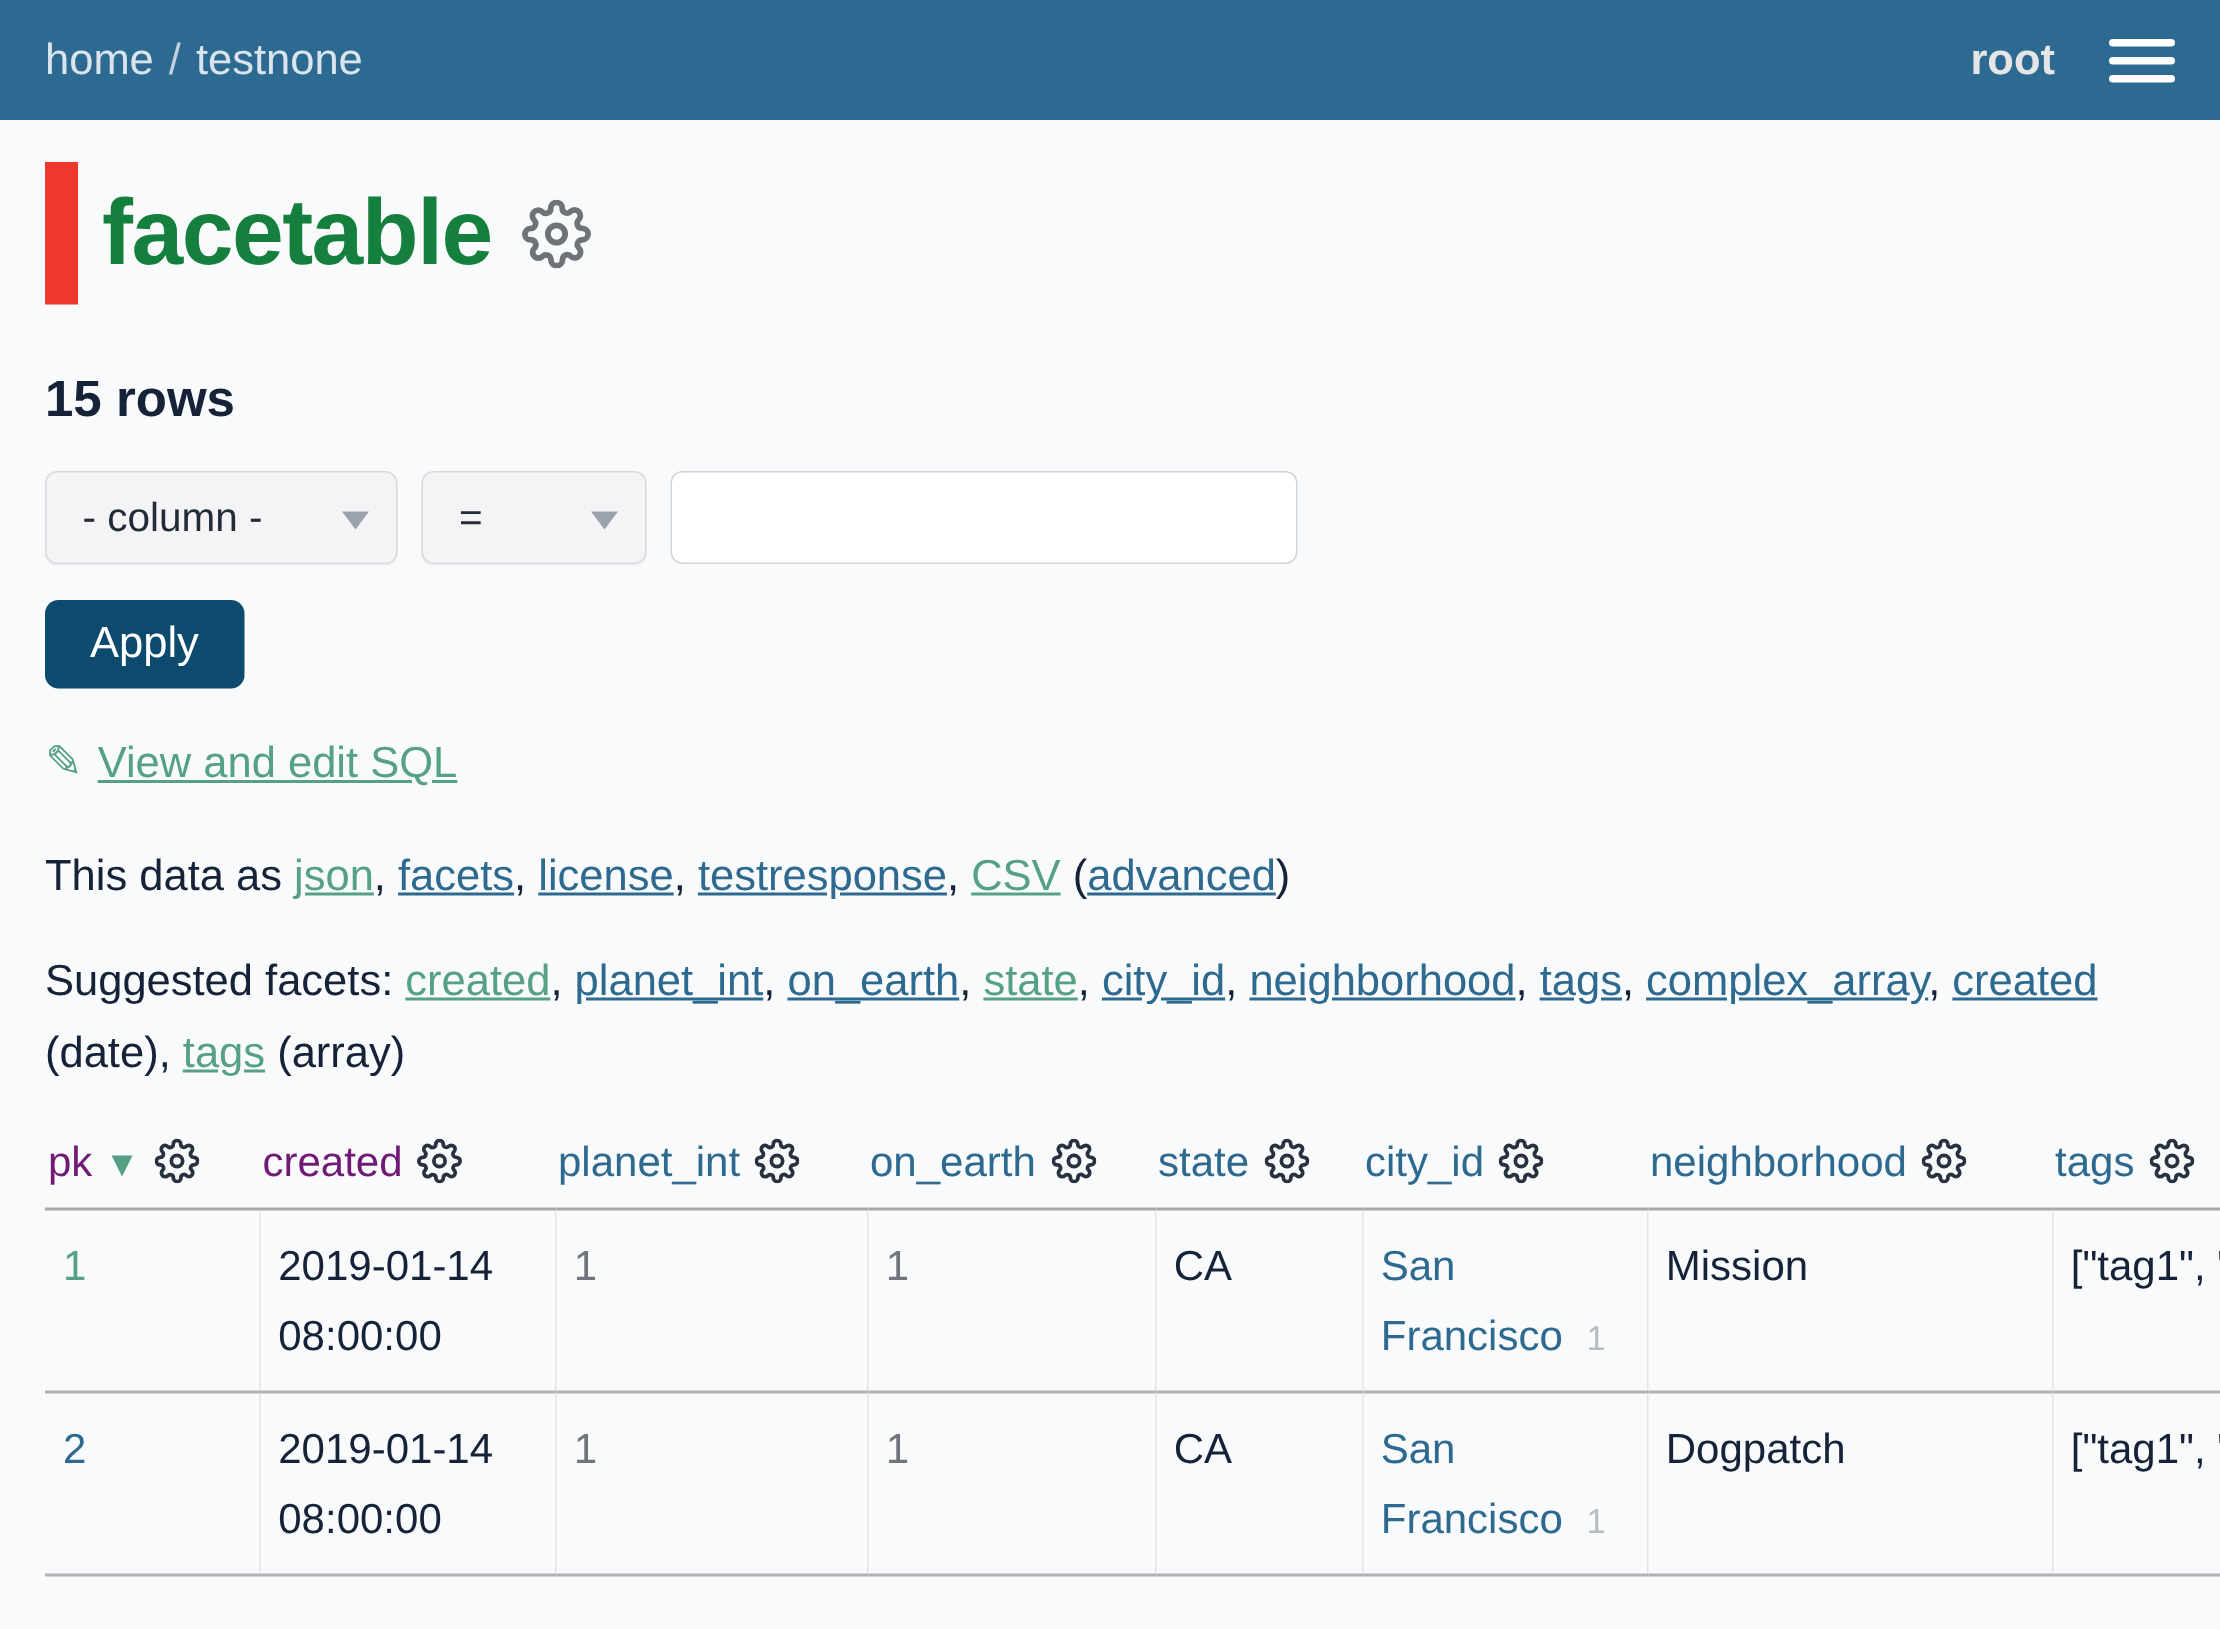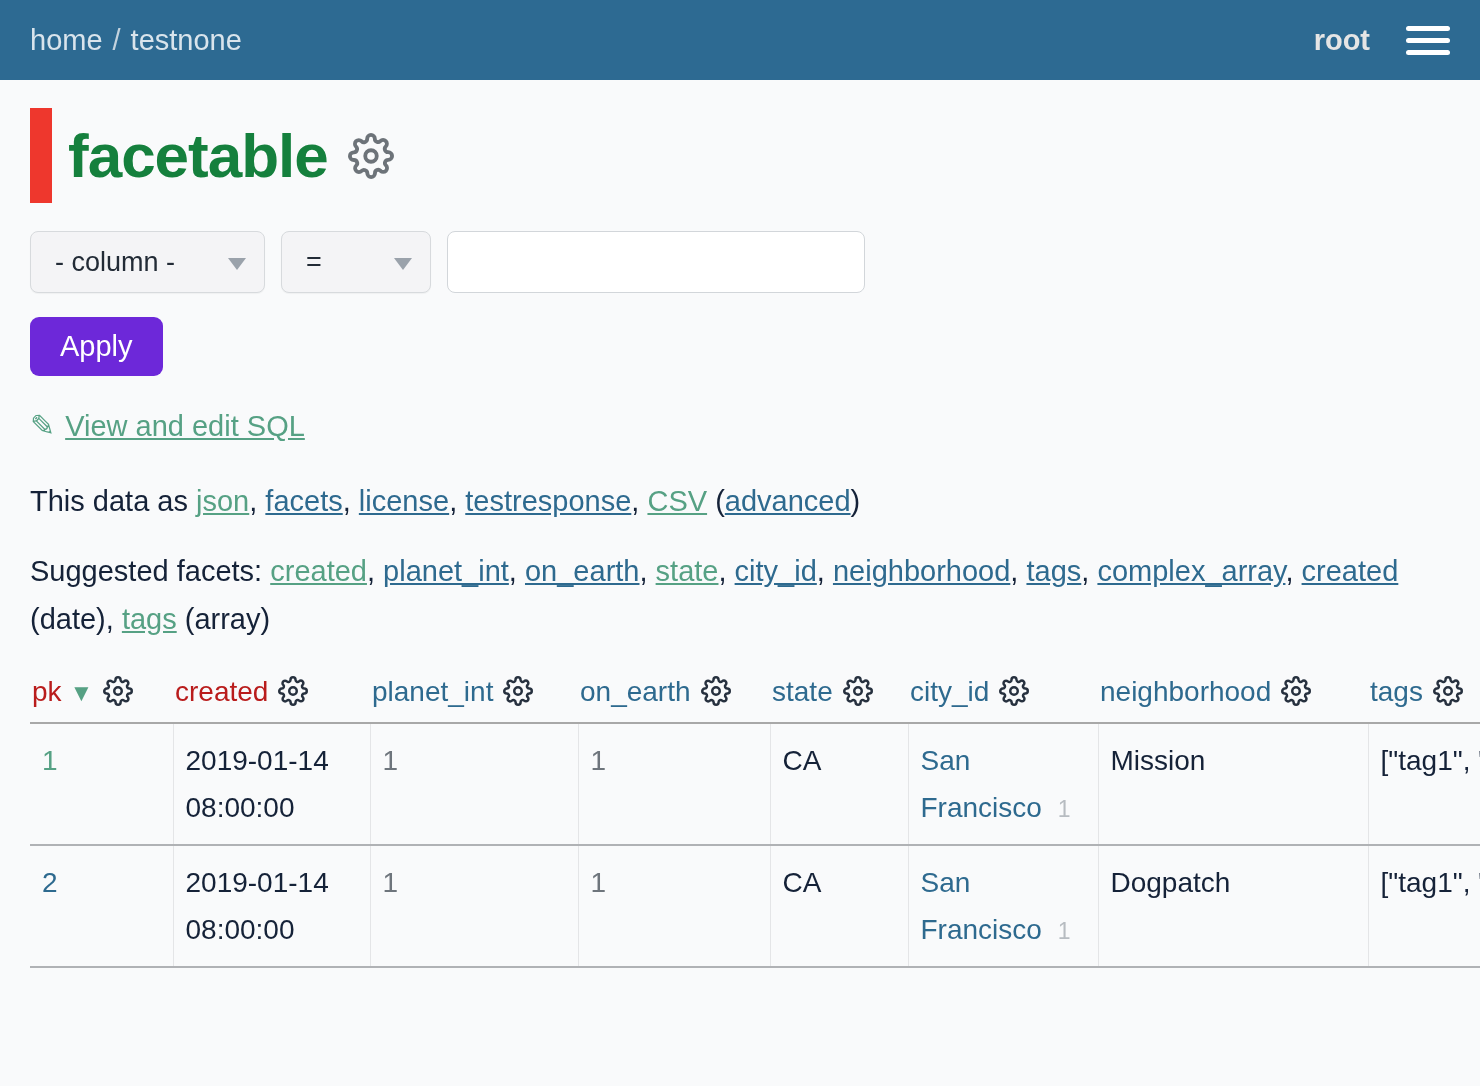--- a/index.html
+++ b/index.html
@@ -55,41 +55,41 @@
   }
   .sel-col { width:235px; }
   .sel-op  { width:150px; }
   .txt-input {
     width:418px; height:62px; border:1px solid #d2d6da; border-radius:8px;
     background:#ffffff; font-size:27px; padding:0 18px; font-family:inherit;
   }
 
   .apply-wrap { margin-top:24px; }
   .apply-btn {
-    background:#6d28d9; color:#ffffff; border:none; border-radius:9px;
+    background:#0c4a6e; color:#ffffff; border:none; border-radius:9px;
     font-size:29px; padding:13px 30px; font-family:inherit; cursor:pointer;
   }
 
   .sql-row { margin-top:32px; font-size:29px; }
   .pencil { color:#56a184; font-size:30px; margin-right:10px; text-decoration:none; }
 
   .export-row { margin-top:42px; font-size:29px; }
   .facets-row { margin-top:30px; font-size:29px; line-height:1.65; width:1430px; }
 
   
   table { border-collapse:collapse; table-layout:fixed; width:1568px; margin-top:24px; font-size:28px; }
   col.c-pk{width:143px} col.c-created{width:197px} col.c-planet{width:208px}
   col.c-earth{width:192px} col.c-state{width:138px} col.c-city{width:190px}
   col.c-nbhd{width:270px} col.c-tags{width:230px}
   th {
     font-weight:400; text-align:left; padding:8px 10px 14px 2px;
     border-bottom:2px solid #a8a8a8; white-space:nowrap; overflow:hidden;
   }
   th a { text-decoration:none; }
-  th .hdr-green { color:#b91c1c; }
+  th .hdr-green { color:#701a75; }
   th .hdr-blue  { color:#2e6a8f; }
   .sort-ind { color:#56a184; font-size:24px; margin-left:8px; }
   .cog { color:#27313f; margin-left:10px; vertical-align:-5px; }
   td {
     vertical-align:top; padding:13px 14px 13px 12px;
     border-bottom:2px solid #b0b2b5; border-left:1px solid #e4e5e7;
     line-height:1.68; color:#152238; overflow:hidden;
   }
   td:first-child { border-left:none; }
   td a { text-decoration:none; }
@@ -125,20 +125,21 @@
 <main>
   <div class="title-row">
     <div class="red-bar"></div>
     <h1>facetable</h1>
     <svg class="title-cog" width="46" height="46">
         <use href="#cog"></use>
       </svg>
   </div>
 
 
+  <div class="rowcount">15 rows</div>
 
   <div class="filters">
     <div class="sel sel-col">
       <span>- column -</span>
     </div>
     <div class="sel sel-op">
       <span>=</span>
     </div>
     <input class="txt-input" type="text" value="" style="">
   </div>

